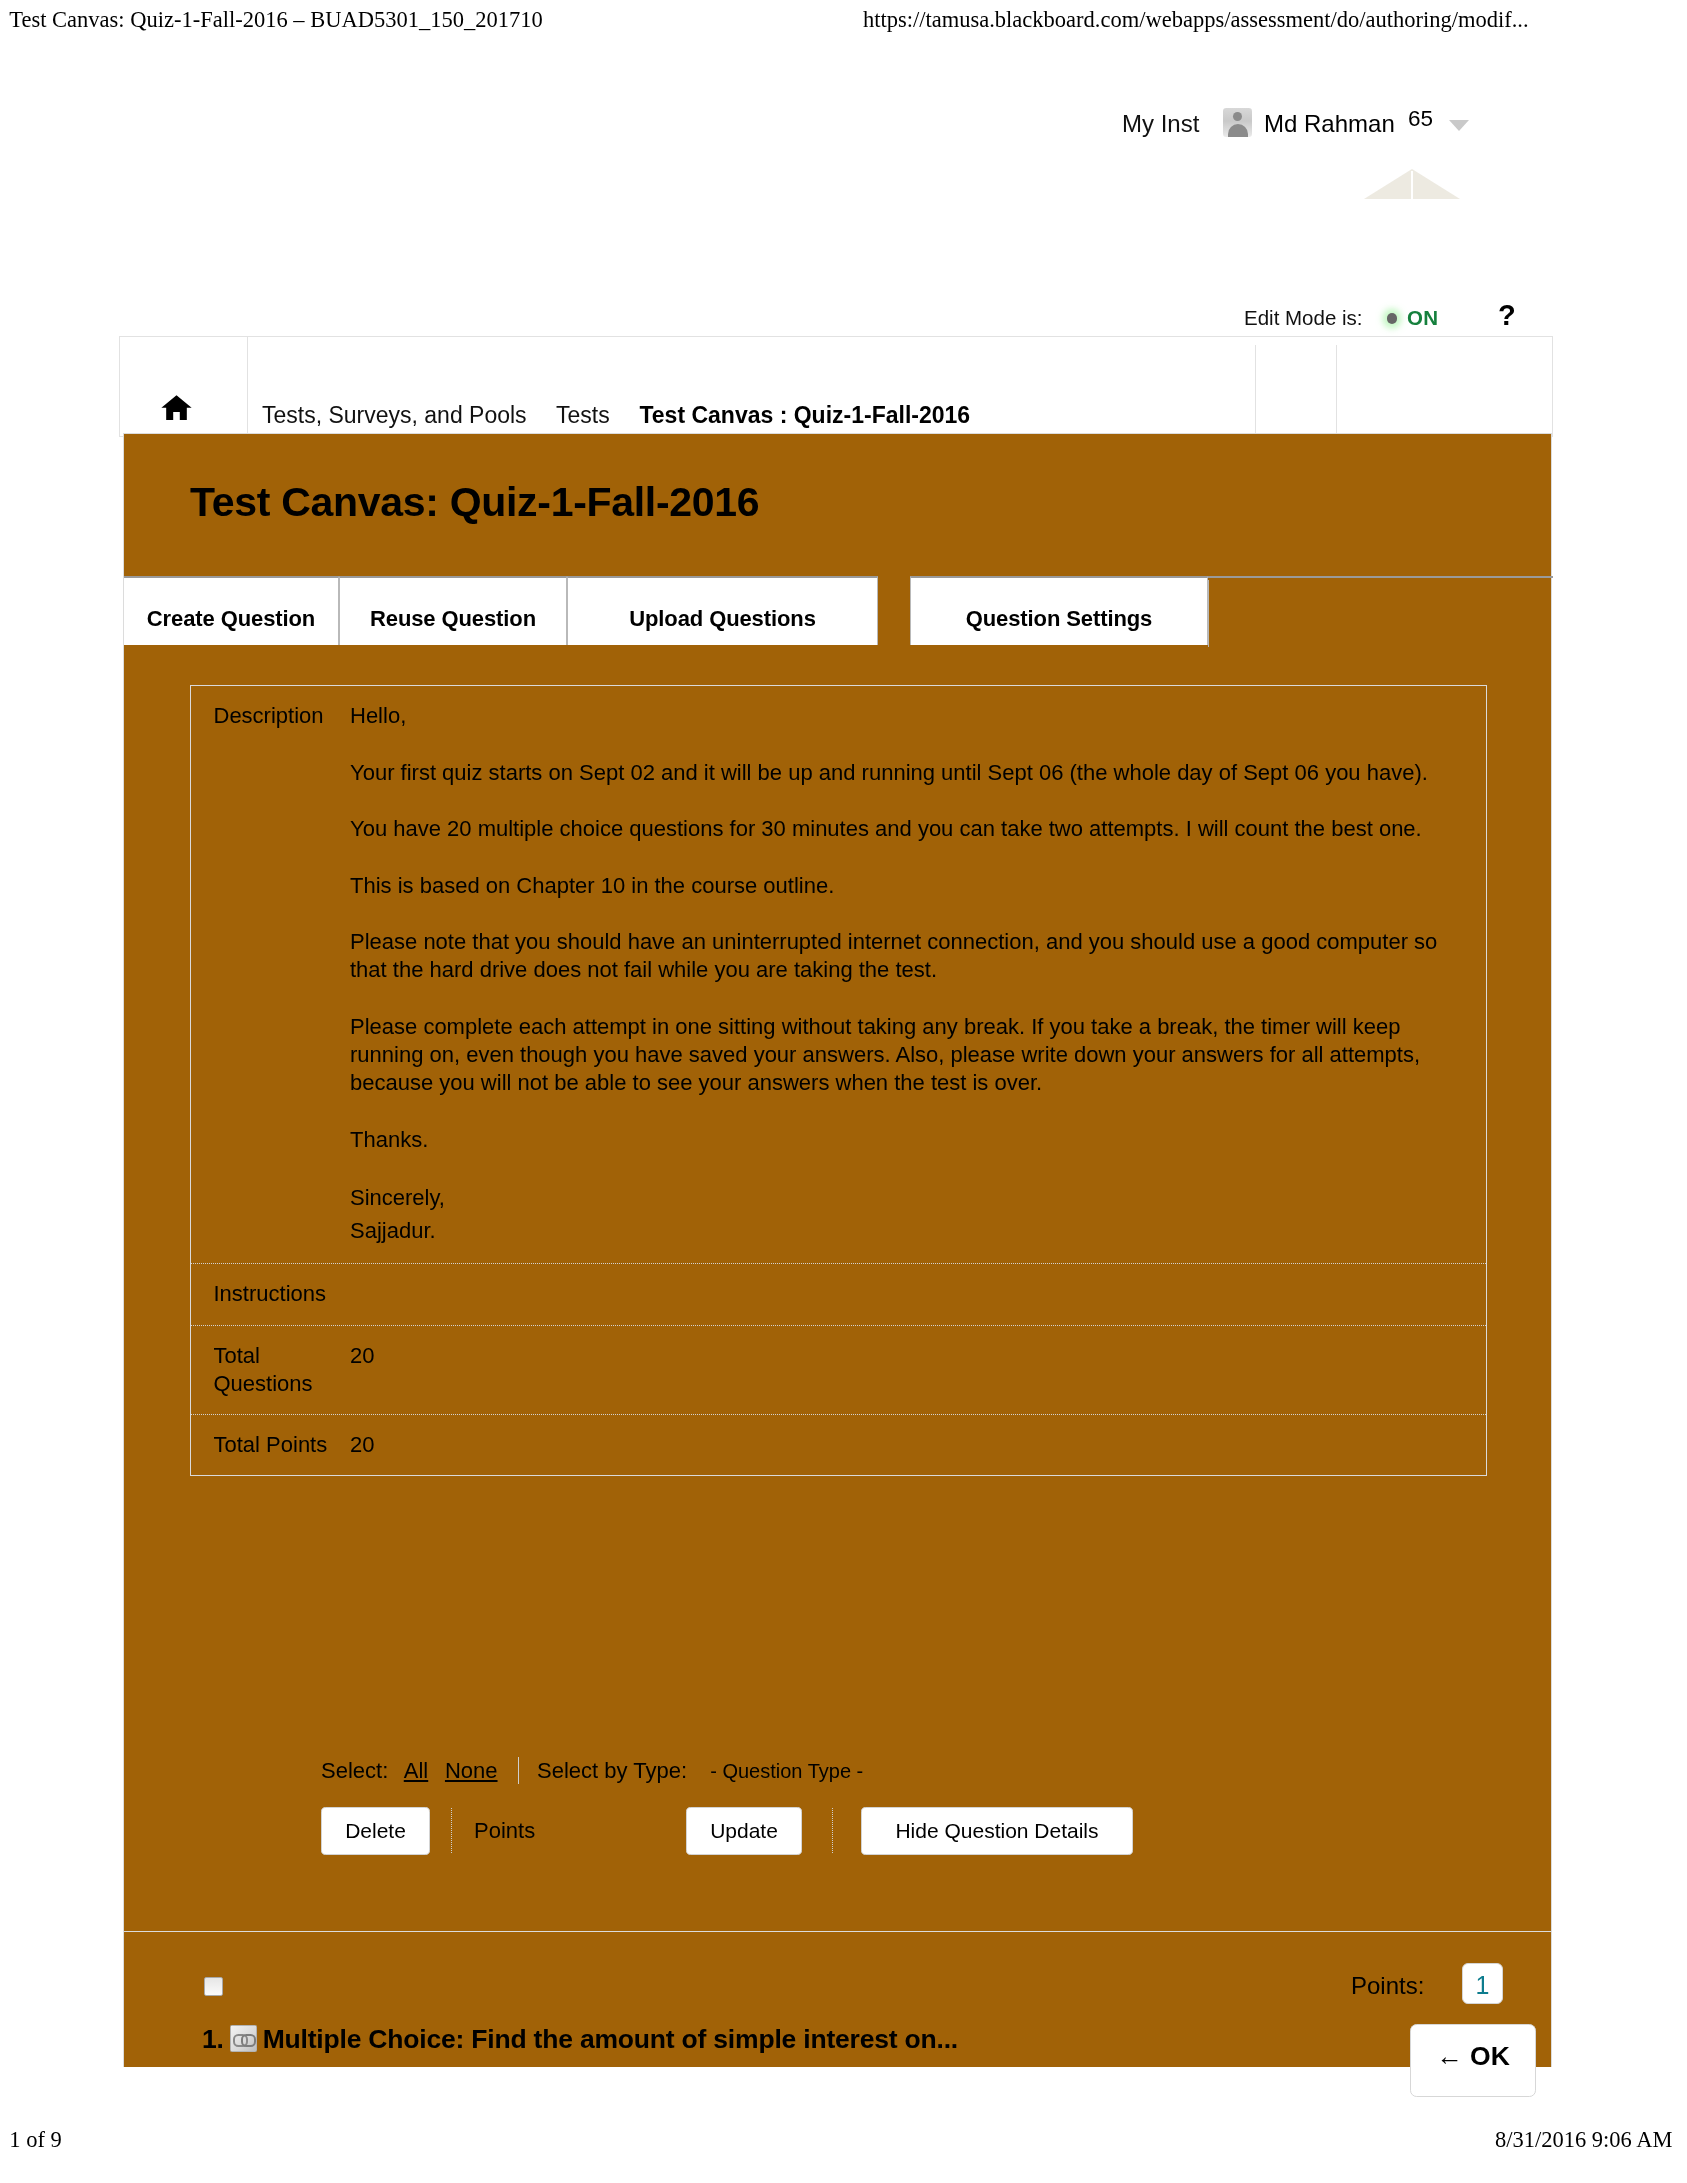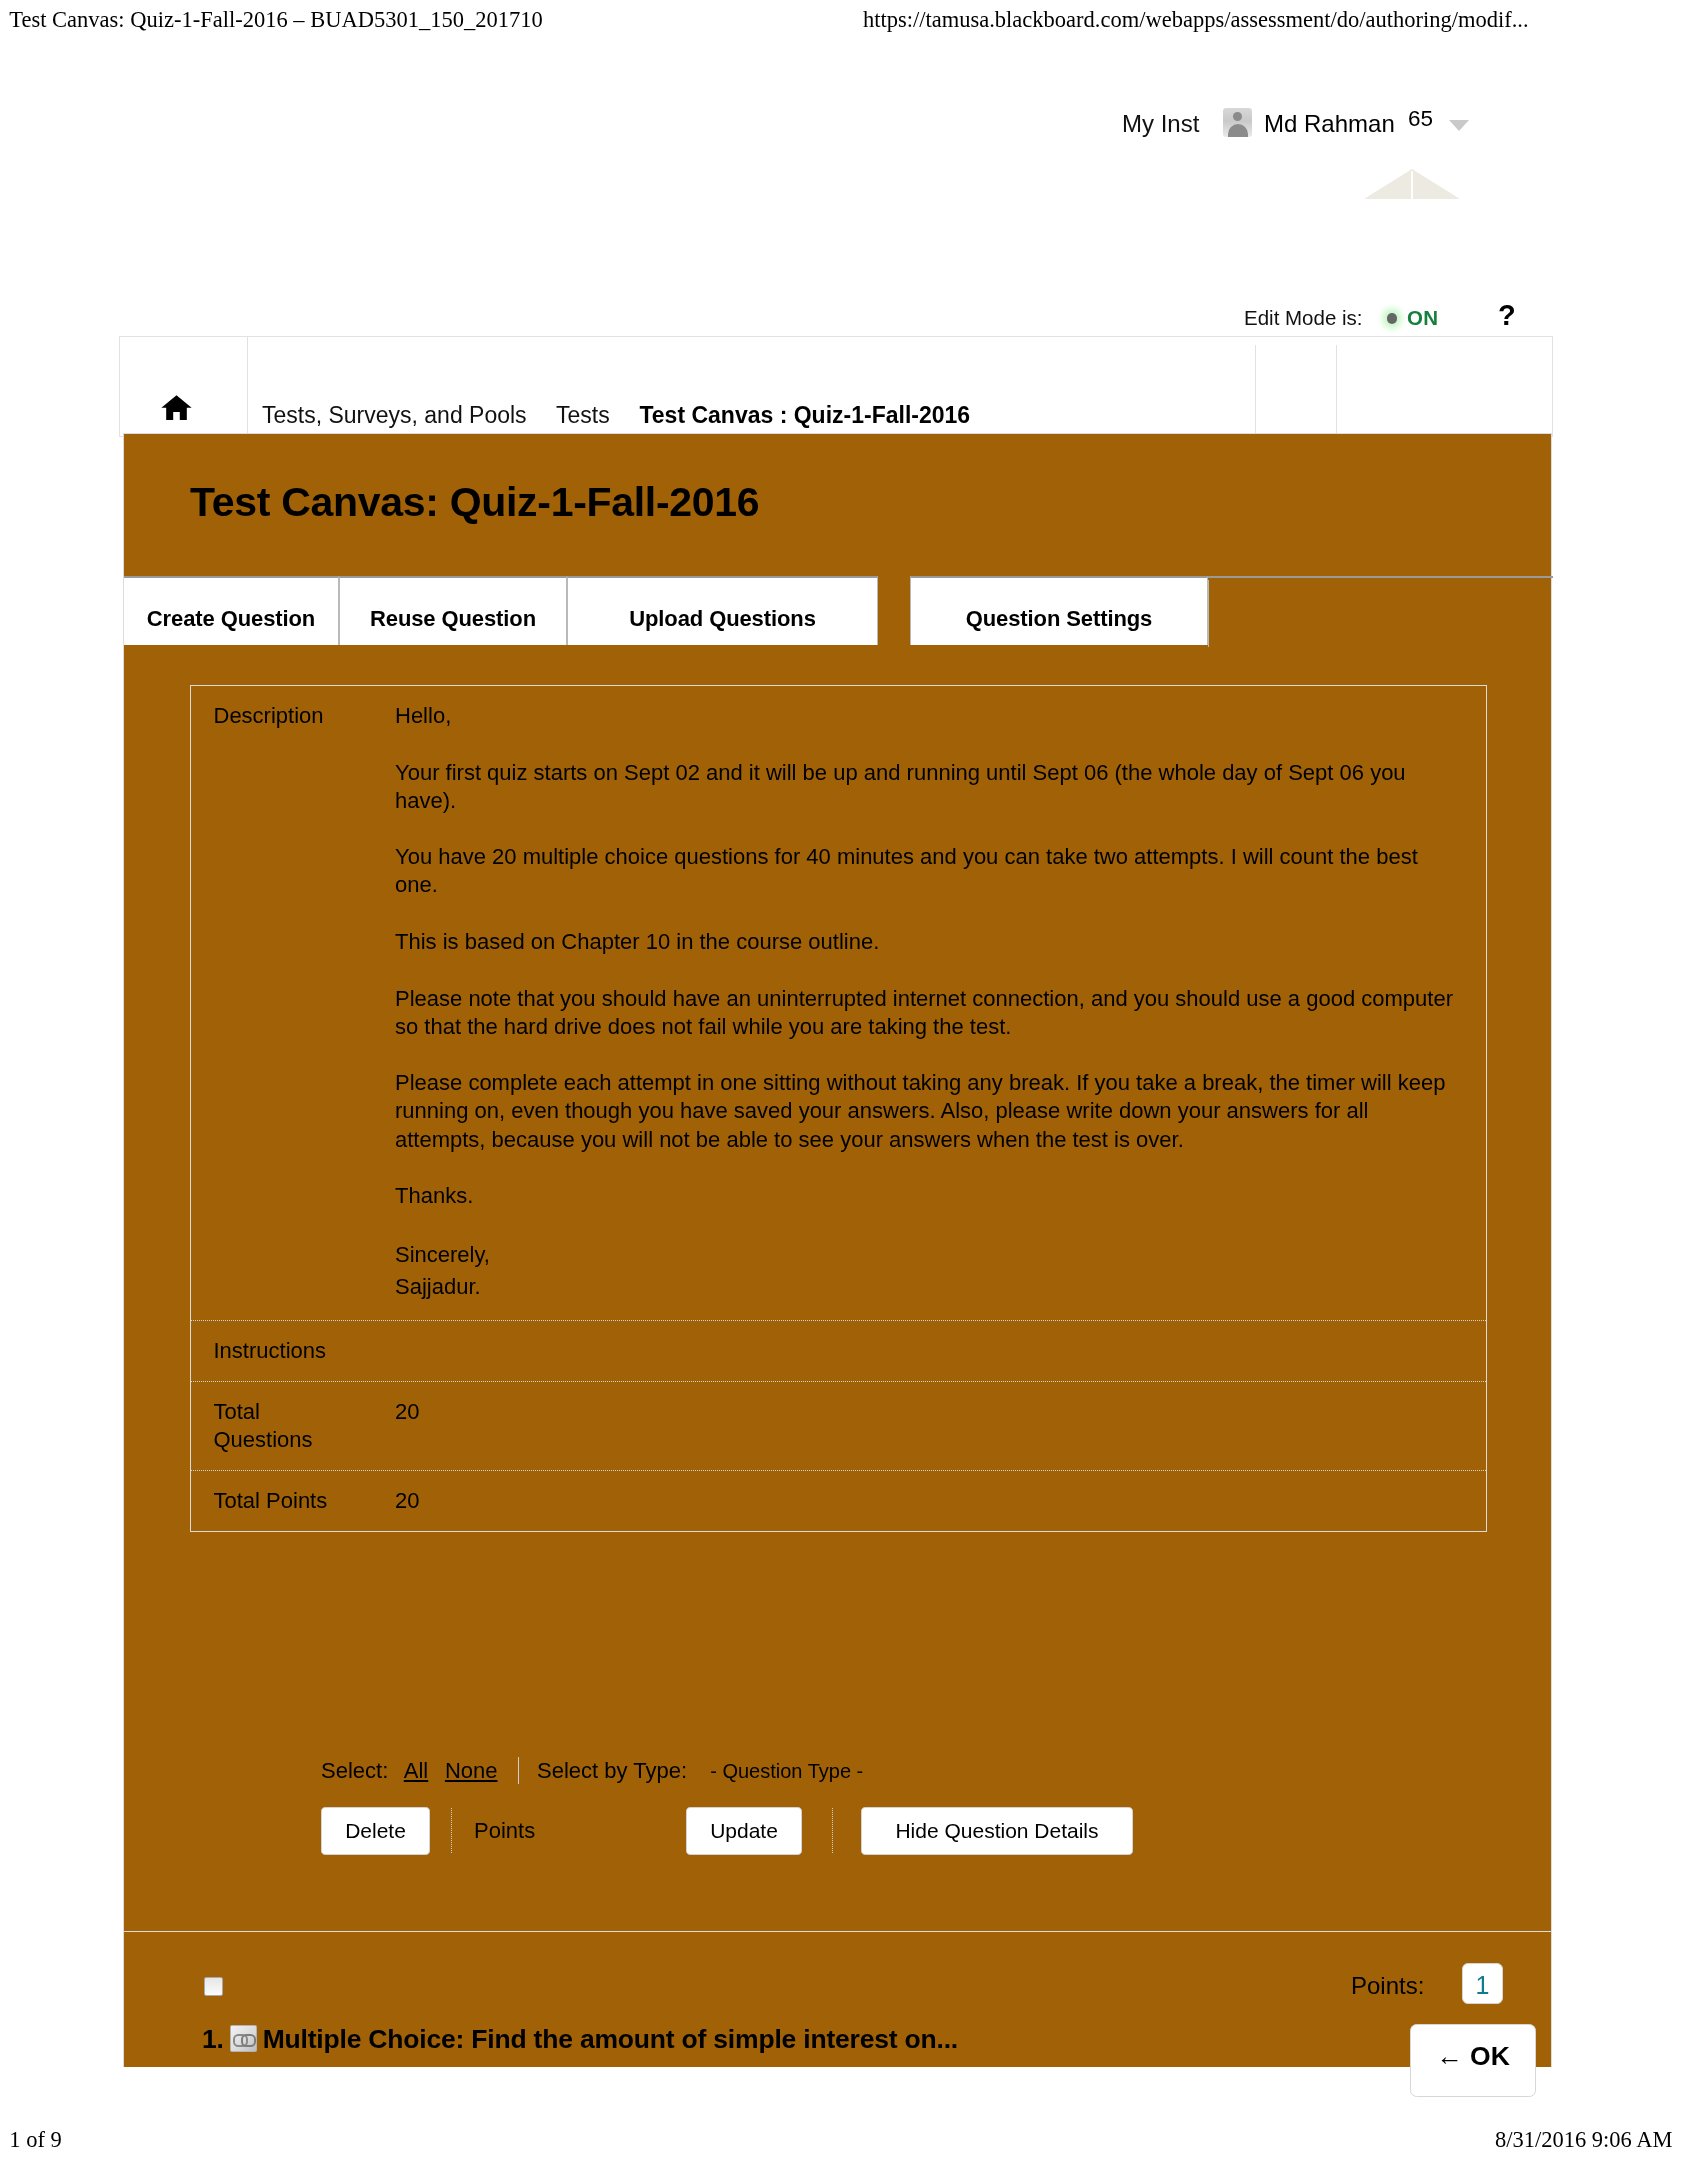--- a/index.html
+++ b/index.html
@@ -256,21 +256,20 @@
   .descbox {
     position: absolute;
     left: 66px; top: 251px;
     width: 1297px;
     border: 0.7px solid #dadada;
     box-sizing: border-box;
   }
   .desc-row {
     display: flex;
     align-items: flex-start;
-    gap: 45px;
   }
   .desc-row.dotted { border-top: 1.3px dotted #d2d2d2; }
   .desc-label {
     width: 159px;
     flex: 0 0 159px;
     padding: 16px 0 16px 22.5px;
     font-size: 22px;
     box-sizing: border-box;
     line-height: 1.28;
   }
@@ -516,21 +515,21 @@
     <div class="tab-edge"></div>
   </div>
 
   <div class="descbox">
 
     <div class="desc-row">
       <div class="desc-label">Description</div>
       <div class="desc-body">
         <p>Hello,</p>
         <p>Your first quiz  starts on Sept 02 and it will be up and running until Sept 06 (the whole day of Sept 06 you have).</p>
-        <p>You have 20 multiple choice questions for 40 minutes and you can take two attempts. I will count the best one.</p>
+        <p>You have 20 multiple choice questions for 30 minutes and you can take two attempts. I will count the best one.</p>
         <p>This is based on Chapter 10 in the course outline.</p>
         <p>Please note that you should have an uninterrupted internet connection, and you should use a good computer so that the hard drive does not fail while you are taking the test.</p>
         <p>Please complete each attempt in one sitting without taking any break. If you take a break, the timer will keep running on, even though you have saved your answers. Also, please write down your answers for all attempts, because you will not be able to see your answers when the test is over.</p>
         <p>Thanks.</p>
         <p class="tight">
           <span>Sincerely,</span><br>
           <span>Sajjadur.</span>
         </p>
       </div>
     </div>

